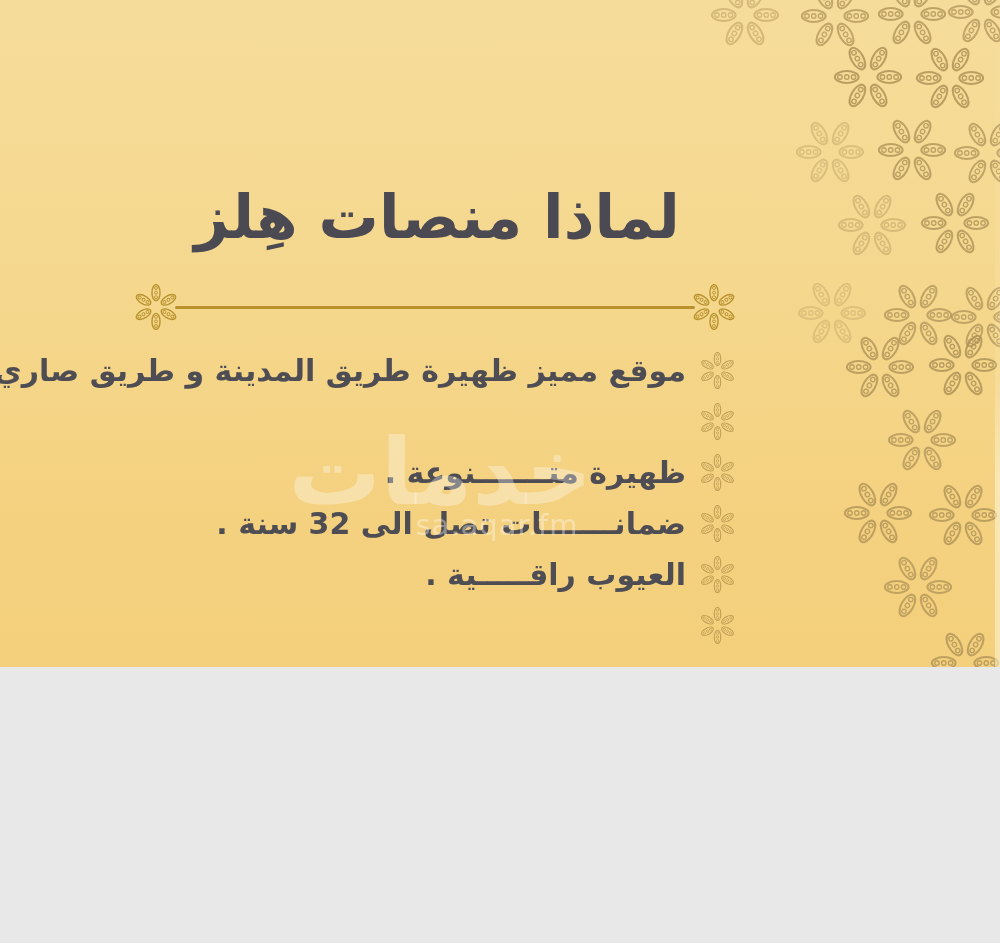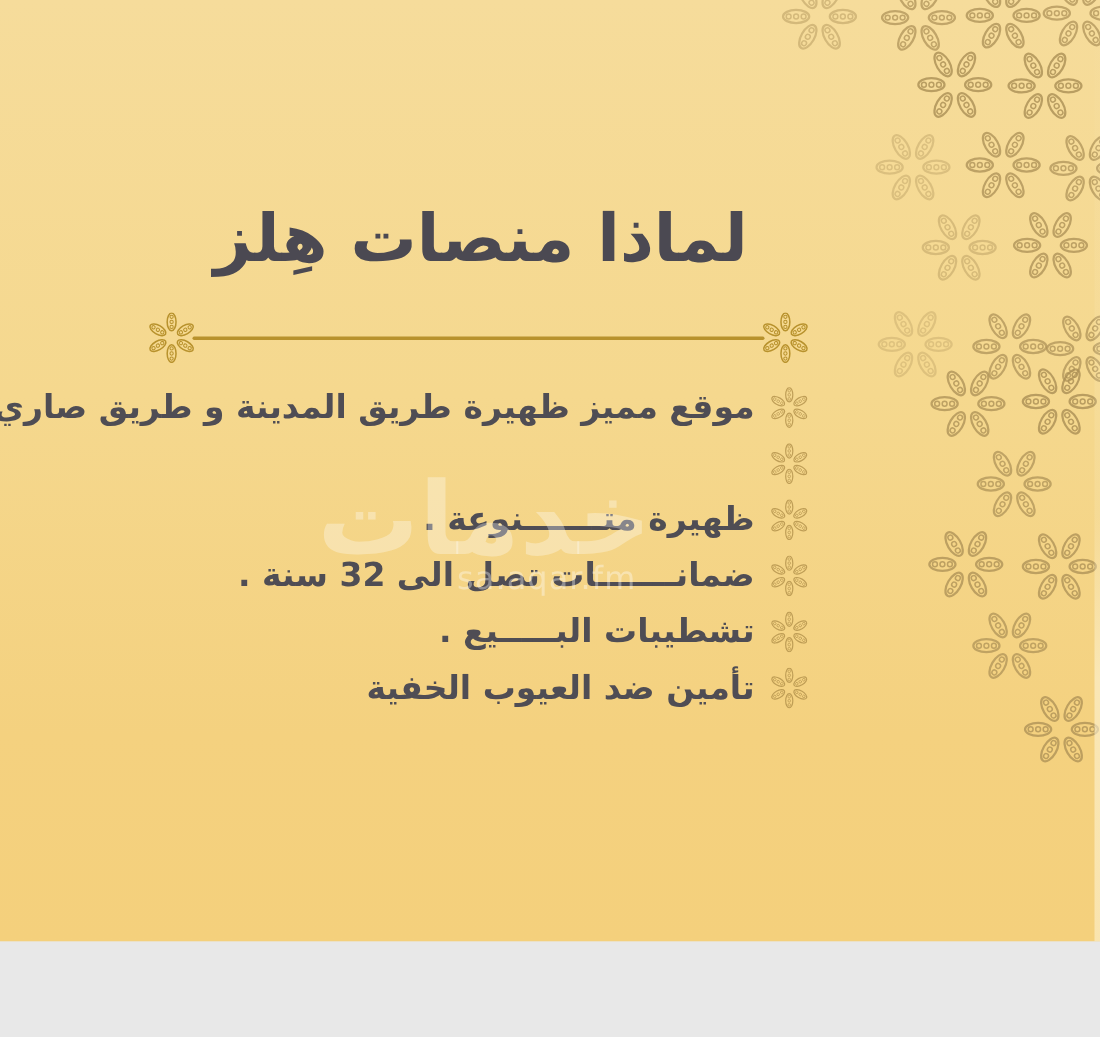--- a/index.html
+++ b/index.html
@@ -3,21 +3,21 @@
 <meta charset="utf-8">
 <style>
   html, body { margin: 0; padding: 0; }
   body {
     font-family: "DejaVu Sans", sans-serif;
     background: #e8e8e8;
   }
   .canvas {
     position: relative;
     width: 1000px;
-    height: 856px;
+    height: 667px;
     overflow: hidden;
     background: linear-gradient(180deg, #f6dc9b 0%, #f5d88e 42%, #f4d17f 78%, #f4d07c 100%);
   }
   
   .edge-light {
     position: absolute;
     top: 0; right: 0;
     width: 5px; height: 100%;
     background: linear-gradient(180deg,
       rgba(255,248,224,0) 0%,
@@ -204,27 +204,26 @@
     <li>
       <svg class="bullet-flower" viewBox="-40 -40 80 80" aria-hidden="true">
           <use href="#flower-motif"></use>
         </svg>
       <span class="item-text">ضمانـــــــات تصل الى 32 سنة .</span>
     </li>
     <li>
       <svg class="bullet-flower" viewBox="-40 -40 80 80" aria-hidden="true">
           <use href="#flower-motif"></use>
         </svg>
-      <span class="item-text">تشطيبات البـــــيع .</span>
-    </li>
-    <li>
-      <svg class="bullet-flower" viewBox="-40 -40 80 80" aria-hidden="true">
-          <use href="#flower-motif"></use>
-        </svg>
-      <span class="item-text">تأمين ضد العيوب الخفية</span>
+      <span class="item-text">العيوب راقـــــية .</span>
+    </li>
+    <li>
+      <svg class="bullet-flower" viewBox="-40 -40 80 80" aria-hidden="true">
+          <use href="#flower-motif"></use>
+        </svg>
     </li>
   </ul>
 
   <div class="watermark">
     <div class="logo">خدمات</div>
     <div class="site">sa.aqar.fm</div>
   </div>
 
   <div class="edge-light"></div>
 </div>

